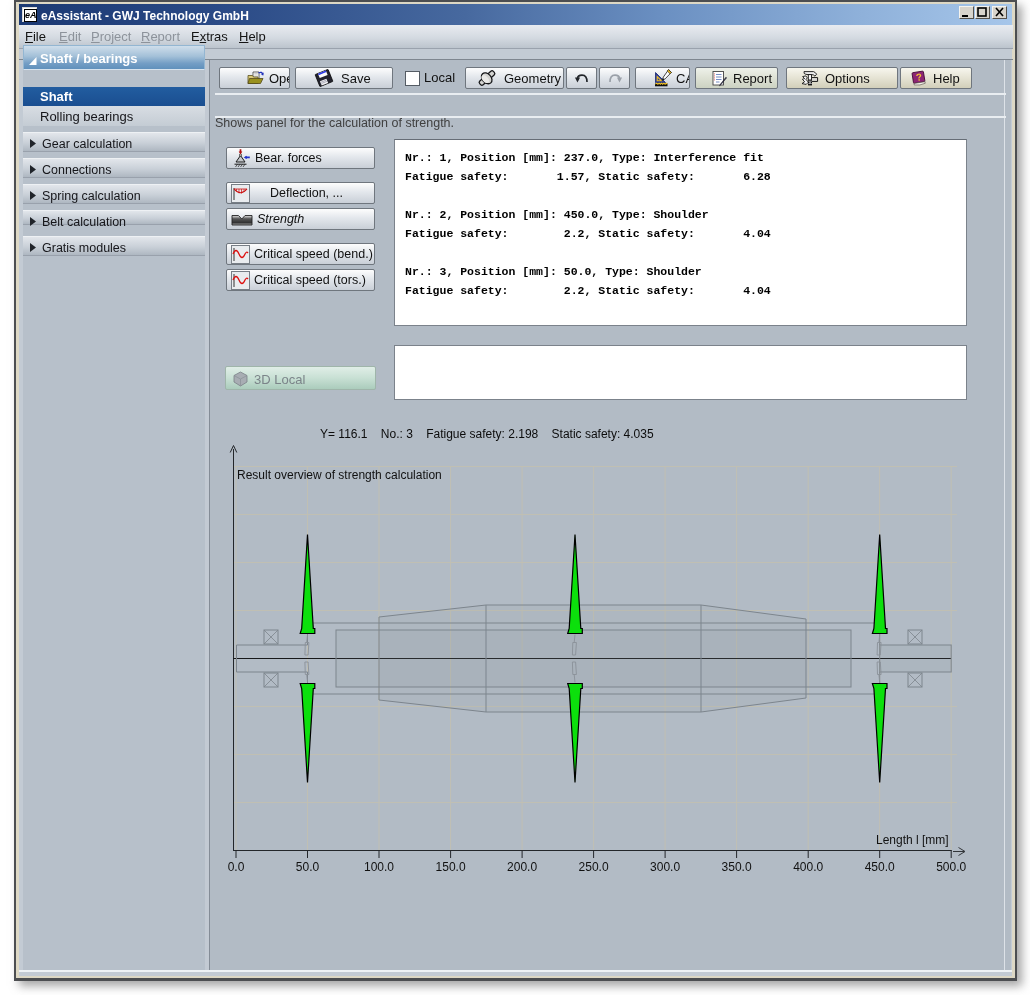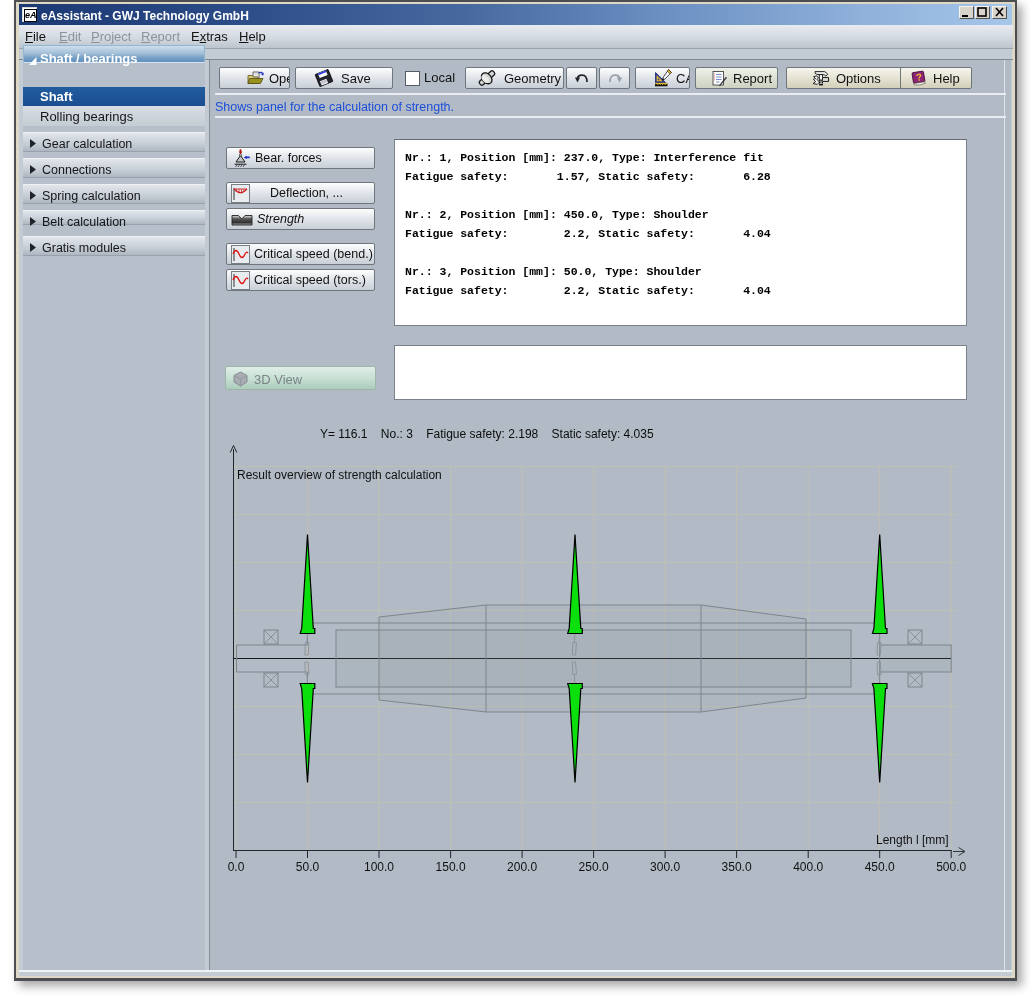--- a/index.html
+++ b/index.html
@@ -62,21 +62,21 @@
 <div class="a" style="left:19px;top:59px;width:994px;height:1px;background:#7e868f;"></div>
 
 <div class="a" style="left:23px;top:60px;width:182px;height:910px;background:#b7c0ca;"></div>
 
 <div class="a" style="left:205px;top:60px;width:4px;height:910px;background:#c3cad3;"></div>
 
 <div class="a" style="left:209px;top:60px;width:802px;height:910px;background:#b2bbc5;border-left:1px solid #848c96;box-sizing:border-box;"></div>
 <div class="a" style="left:1004px;top:60px;width:1px;height:910px;background:#dde2e8;"></div>
 <div class="a" style="left:19px;top:970px;width:993px;height:2px;background:#eef2f5;"></div>
 
-<div class="sbrow" style="top:45px;height:18px;background:linear-gradient(180deg,#cfdeeb 0%,#a3c0d8 45%,#749ec5 75%,#6090bc 100%);
+<div class="sbrow" style="top:45px;height:25px;background:linear-gradient(180deg,#cfdeeb 0%,#a3c0d8 45%,#749ec5 75%,#6090bc 100%);
      border:1px solid #93b6d2;border-bottom:1px solid #d7e3ee;">
   <svg width="8" height="9" style="position:absolute;left:5px;top:11px">
       <path d="M7.5 0 L7.5 8 L0 8 Z" fill="#ffffff"></path>
     </svg>
   <span style="position:absolute;left:16px;top:5px;font-weight:bold;color:#ffffff;">Shaft / bearings</span>
 </div>
 <div class="sbrow" style="top:87px;height:19px;background:linear-gradient(180deg,#225da0 0%,#1a4e90 100%);">
   <span style="position:absolute;left:17px;top:2px;font-weight:bold;color:#ffffff;">Shaft</span>
 </div>
 <div class="sbrow" style="top:106px;height:20px;background:linear-gradient(180deg,#d8dde3 0%,#c4ccd4 100%);">
@@ -201,21 +201,21 @@
       <svg width="17" height="17" viewBox="0 0 17 17">
 <rect x="2" y="1.5" width="10.5" height="13.5" fill="#ffffff" stroke="#444" stroke-width="0.9"></rect>
 <path d="M5 4.5 L10.5 4.5 M5 7 L10.5 7 M5 9.5 L10.5 9.5 M5 12 L8.5 12" stroke="#3a5caa" stroke-width="0.7"></path>
 <path d="M3.2 3.6 L4 4.4 M3.2 5.6 L4 6.4 M3.2 7.6 L4 8.4 M3.2 9.6 L4 10.4" stroke="#cc2222" stroke-width="0.8"></path>
 <path d="M15.5 8 L10 14.5 L8.5 15.8 L9.5 14 L15 7.2 Z" fill="#334" stroke="#223" stroke-width="0.6"></path>
       </svg>
     </span>
   <span style="margin-left:5px;">Report</span>
 </div>
 
-<div class="btnw btn" style="left:786px;top:67px;width:132px;height:22px;padding-left:24px;">
+<div class="btnw btn" style="left:786px;top:67px;width:112px;height:22px;padding-left:13px;">
   <span style="display:inline-flex;width:auto;">
       <svg width="20" height="18" viewBox="0 0 20 18">
 <path d="M4 2.6 L13.5 2.6 Q15.6 3.4 16.6 5.2 L15 7.2 Q13.8 5.6 11.8 5.6 L8 5.6 Q5.4 5.6 4.2 4.4 Z" fill="#ececec" stroke="#141414" stroke-width="0.9"></path>
 <rect x="8.3" y="5.6" width="3.2" height="5.4" fill="#f6f6f6" stroke="#141414" stroke-width="0.9"></rect>
 <path d="M2.6 7.6 L5.8 6.9 L7.4 8.9 L6 10.4 L8.4 13.2 L6.2 15.4 L2 14.6 L4.6 12.8 L2.4 10.2 L4.6 9.6 Z" fill="#f2f2f2" stroke="#141414" stroke-width="0.9"></path>
 <rect x="8" y="11" width="4" height="5.4" fill="#0c0c0c"></rect>
 <rect x="8.6" y="11.6" width="1.1" height="1.1" fill="#fff"></rect>
         <rect x="10.4" y="11.6" width="1.1" height="1.1" fill="#fff"></rect>
 <rect x="9.5" y="12.8" width="1.1" height="1.1" fill="#fff"></rect>
 <rect x="8.6" y="14" width="1.1" height="1.1" fill="#fff"></rect>
@@ -234,21 +234,21 @@
 <rect x="3" y="1.8" width="11.5" height="10.8" rx="1" fill="#8c2573" stroke="#470d39" stroke-width="0.9"></rect>
 <path d="M3.4 12.6 L14.5 12.6 L14.5 14.2 Q8.8 15.8 3.4 14.2 Z" fill="#f4f2ec" stroke="#5a5248" stroke-width="0.6"></path>
 <text x="6.2" y="10.6" font-size="10" font-weight="bold" fill="#f0c030" font-family="Liberation Sans">?</text>
 </g>
       </svg>
     </span>
   <span style="margin-left:5px;">Help</span>
 </div>
 
 <div class="a" style="left:215px;top:93px;width:791px;height:2px;background:#e9edf1;"></div>
-<div class="a" style="left:215px;top:100px;font-size:12.5px;color:#1d4ed8;">Shows panel for the calculation of strength.</div>
+<div class="a" style="left:215px;top:116px;font-size:12.5px;color:#404040;">Shows panel for the calculation of strength.</div>
 <div class="a" style="left:215px;top:116px;width:791px;height:2px;background:#e9edf1;"></div>
 
 <div class="btn" style="left:226px;top:147px;width:149px;height:22px;padding-left:4px;font-size:12.5px;">
   <span style="display:inline-flex;">
       <svg width="20" height="19" viewBox="0 0 20 19">
 <path d="M9.5 6.5 L14 13 L5 13 Z" fill="#c2c6ca" stroke="#1c1c1c" stroke-width="1"></path>
 <circle cx="9.5" cy="6" r="1.1" fill="#f4f4f4" stroke="#1c1c1c" stroke-width="0.7"></circle>
 <path d="M3.5 15.2 L15.5 15.2" stroke="#1c1c1c" stroke-width="1"></path>
 <path d="M4.5 18 L6.5 15.2 M7 18 L9 15.2 M9.5 18 L11.5 15.2 M12 18 L14 15.2" stroke="#1c1c1c" stroke-width="0.7"></path>
 <path d="M9.5 0.3 L9.5 3.6" stroke="#b01010" stroke-width="1.7"></path>
@@ -312,21 +312,21 @@
     <span style="margin-left:4px;">Critical speed (tors.)</span>
 </div>
 
 <div class="a" style="left:225px;top:366px;width:151px;height:24px;box-sizing:border-box;
      background:linear-gradient(180deg,#e0eee7 0%,#c8e0d4 50%,#abccbc 100%);
      border:1px solid #9fb5aa;border-radius:2px;">
   <svg width="17" height="16" viewBox="0 0 17 16" style="position:absolute;left:6px;top:4px;">
     <path d="M8.5 1 L15 4.5 L15 11 L8.5 15 L2 11 L2 4.5 Z" fill="#a8adb3" stroke="#7a8086" stroke-width="0.8"></path>
     <path d="M2 4.5 L8.5 8 L15 4.5 M8.5 8 L8.5 15" fill="none" stroke="#8a9096" stroke-width="0.7"></path>
   </svg>
-  <span style="position:absolute;left:28px;top:5px;font-size:13px;color:#7b8489;">3D View</span>
+  <span style="position:absolute;left:28px;top:5px;font-size:13px;color:#7b8489;">3D Local</span>
 </div>
 
 <div class="a" style="left:394px;top:139px;width:573px;height:187px;background:#ffffff;
      border:1px solid #7b828b;border-top-color:#666d76;box-sizing:border-box;"></div>
 <pre class="a" style="left:405px;top:148px;font-size:11.5px;line-height:19px;color:#000;font-weight:bold;">Nr.: 1, Position [mm]: 237.0, Type: Interference fit
 Fatigue safety:       1.57, Static safety:       6.28
 
 Nr.: 2, Position [mm]: 450.0, Type: Shoulder
 Fatigue safety:        2.2, Static safety:       4.04
 

